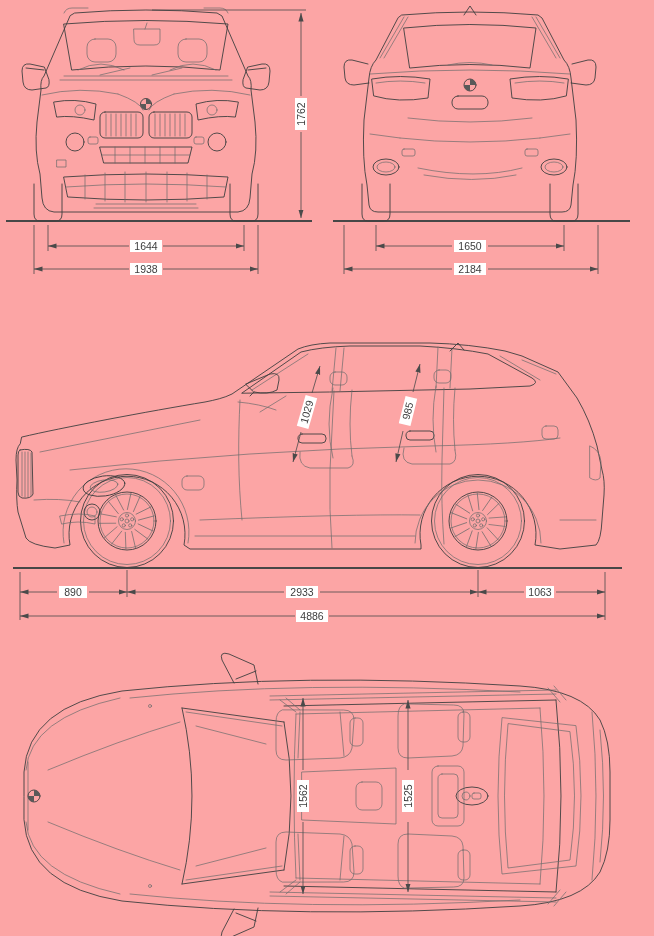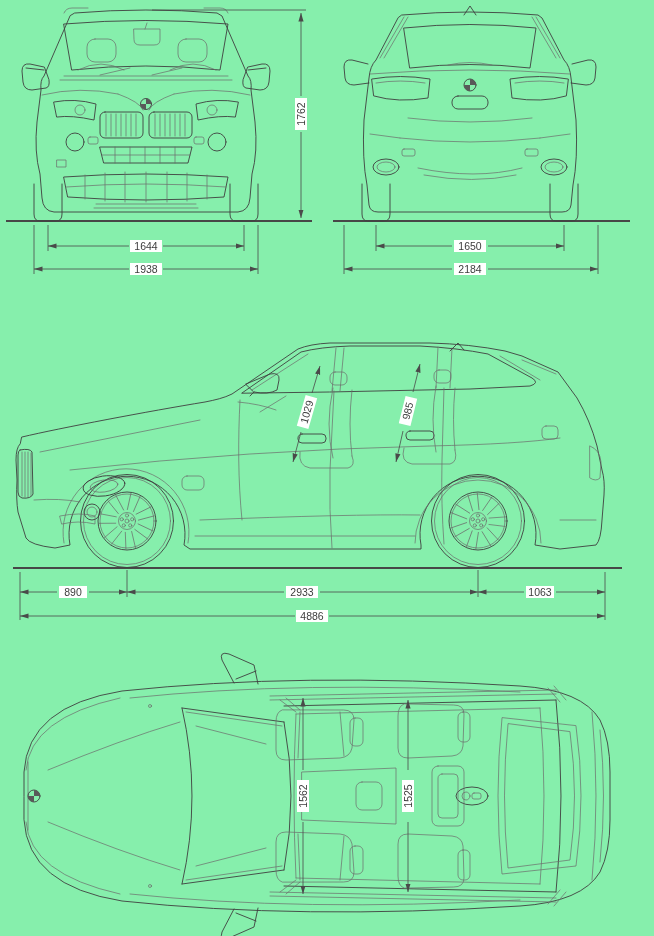--- a/index.html
+++ b/index.html
@@ -1,16 +1,16 @@
 <!DOCTYPE html>
 <html><head>
 <meta charset="utf-8">
 <style>
   html,body{margin:0;padding:0;background:#fff;}
-  .stage{position:relative;width:654px;height:936px;background:#86efac;overflow:hidden;
+  .stage{position:relative;width:654px;height:936px;background:#fca5a5;overflow:hidden;
          font-family:"Liberation Sans",sans-serif;}
   svg{display:block}
   .c{fill:none;stroke:#3f3f3f;stroke-width:.9;stroke-linecap:round;stroke-linejoin:round;}
   .c2{fill:none;stroke:#6b6b6b;stroke-width:.7;stroke-linecap:round;stroke-linejoin:round;}
   .g{fill:none;stroke:#474747;stroke-width:1.8;}
   .d{fill:none;stroke:#4a4a4a;stroke-width:.8;}
   .lbl{fill:#fff;stroke:none;}
   .t{font-family:"Liberation Sans",sans-serif;font-size:10.5px;fill:#3d3d3d;text-anchor:middle;}
   .fill{fill:#595959;stroke:none;}
 </style>

